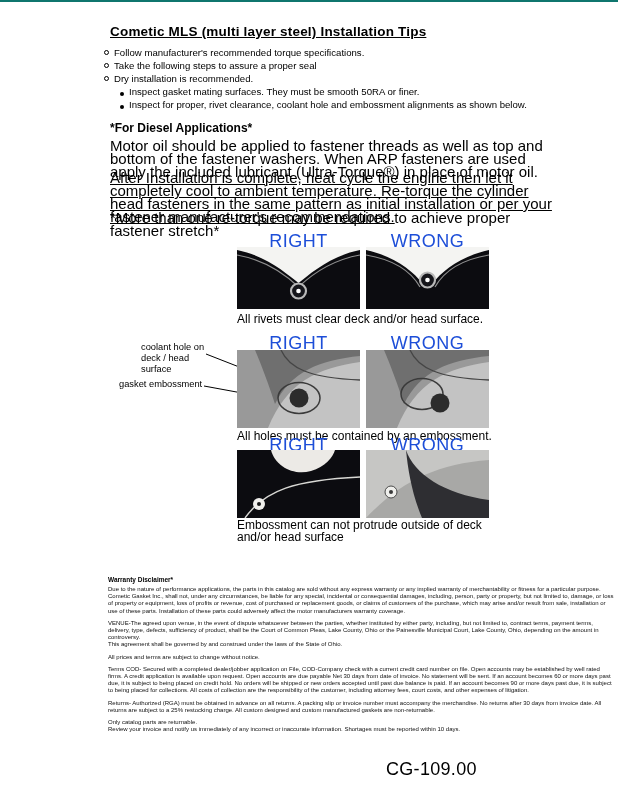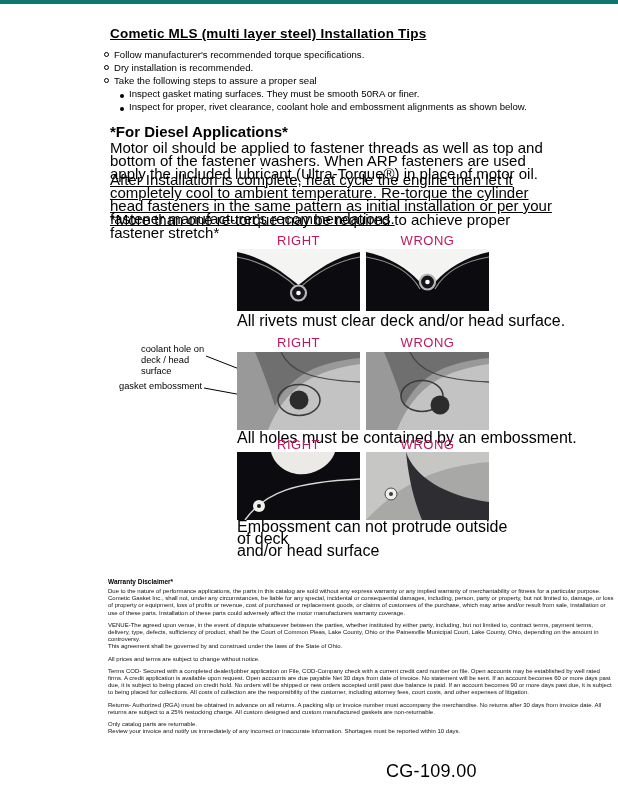--- a/index.html
+++ b/index.html
@@ -4,50 +4,50 @@
 <style>
   * { margin:0; padding:0; box-sizing:border-box; }
   html,body { background:#e8e8e8; }
   .page {
     position:relative;
     width:618px; height:800px;
     background:#ffffff;
     font-family:"Liberation Sans", sans-serif;
     color:#000;
     overflow:hidden;
-    border-top:4px solid #0f766e;
+    border-top:2px solid #0f766e;
     margin:0 auto;
   }
   .title {
     position:absolute; left:110px; top:22px;
     font-size:13.5px; font-weight:bold; text-decoration:underline;
     letter-spacing:0.2px;
   }
   .bullets { position:absolute; left:104px; top:45px; font-size:9.6px; line-height:12px; width:460px; }
   .bullet { display:flex; align-items:flex-start; margin-bottom:1px; }
   .bullet .marker {
     width:5px; height:5px; border:1px solid #000; border-radius:50%;
     margin:3px 5px 0 0; flex:0 0 auto;
   }
   .sub-bullets { margin-left:16px; margin-top:1px; }
   .sub-bullet { display:flex; align-items:center; margin-bottom:1px; }
   .sub-bullet .marker {
     width:4px; height:4px; background:#000; border-radius:50%;
     margin:4px 5px 0 0; flex:0 0 auto;
   }
-  .diesel-heading { position:absolute; left:110px; top:119px; font-size:15px; font-weight:bold; }
+  .diesel-heading { position:absolute; left:110px; top:119px; font-size:12px; font-weight:bold; }
   .para { position:absolute; left:110px; width:450px; font-size:15px; line-height:13px; }
   .p1 { top:137px; }
   .p2 { top:169px;text-decoration:underline; }
   .p3 { top:209px; }
 
-  .col-label { position:absolute; width:123px; text-align:center; font-size:13px; letter-spacing:0.5px; color:#be185d; }
+  .col-label { position:absolute; width:123px; text-align:center; font-size:18px; letter-spacing:0.5px; color:#1d4ed8; }
   .diagram { position:absolute; width:123px; }
   .diagram svg { display:block; width:100%; height:100%; }
-  .caption { position:absolute; left:237px; font-size:16px; line-height:12px; color:#000; white-space:pre-line; }
+  .caption { position:absolute; left:237px; font-size:12px; line-height:12px; color:#000; white-space:pre-line; }
 
   .callout { position:absolute; font-size:9.3px; line-height:11px; white-space:pre-line; }
   .callout-1 { left:141px; top:340px; width:78px; }
   .callout-2 { left:119px; top:377px; width:100px; }
   .callout-lines { position:absolute; left:200px; top:344px; width:110px; height:62px; }
 
   .disclaimer { position:absolute; left:108px; top:574px; width:507px; }
   .disclaimer-heading { font-size:6.5px; font-weight:bold; margin-bottom:3px; }
   .disclaimer p { font-size:6px; line-height:7.2px; margin-bottom:5px; text-align:left; color:#111; white-space:pre-line; }
   .disclaimer p.tight { margin-bottom:0; }
@@ -61,25 +61,25 @@
 
   <div class="title">Cometic MLS (multi layer steel) Installation Tips</div>
 
   <div class="bullets">
     <div class="bullet">
       <span class="marker"></span>
       <span>Follow manufacturer's recommended torque specifications.</span>
     </div>
     <div class="bullet">
       <span class="marker"></span>
-      <span>Dry installation is recommended.</span>
+      <span>Take the following steps to assure a proper seal</span>
     </div>
     <div class="bullet">
       <span class="marker"></span>
-      <span>Take the following steps to assure a proper seal</span>
+      <span>Dry installation is recommended.</span>
     </div>
     <div class="sub-bullets">
       <div class="sub-bullet">
         <span class="marker"></span>
         <span>Inspect gasket mating surfaces.  They must be smooth 50RA or finer.</span>
       </div>
       <div class="sub-bullet">
         <span class="marker"></span>
         <span>Inspect for proper, rivet clearance, coolant hole and embossment alignments as shown below.</span>
       </div>

